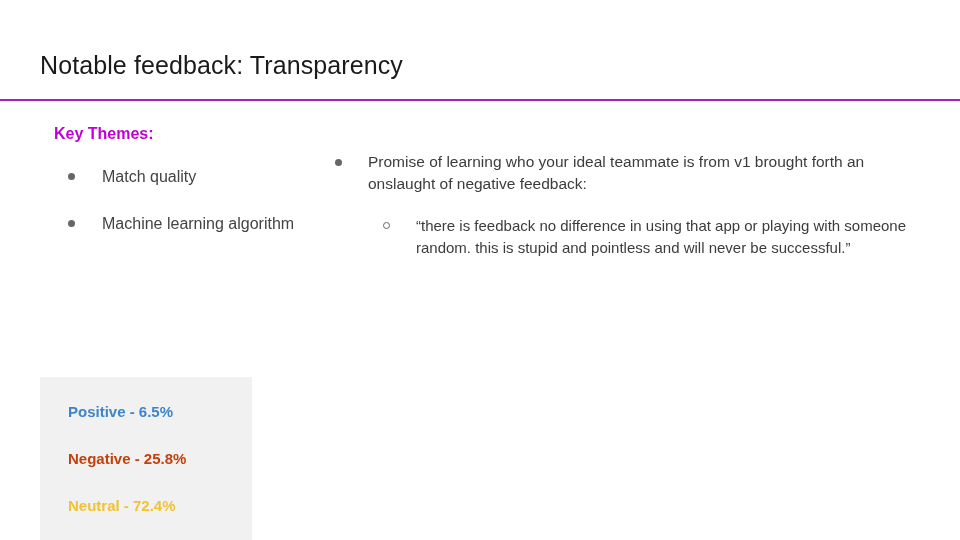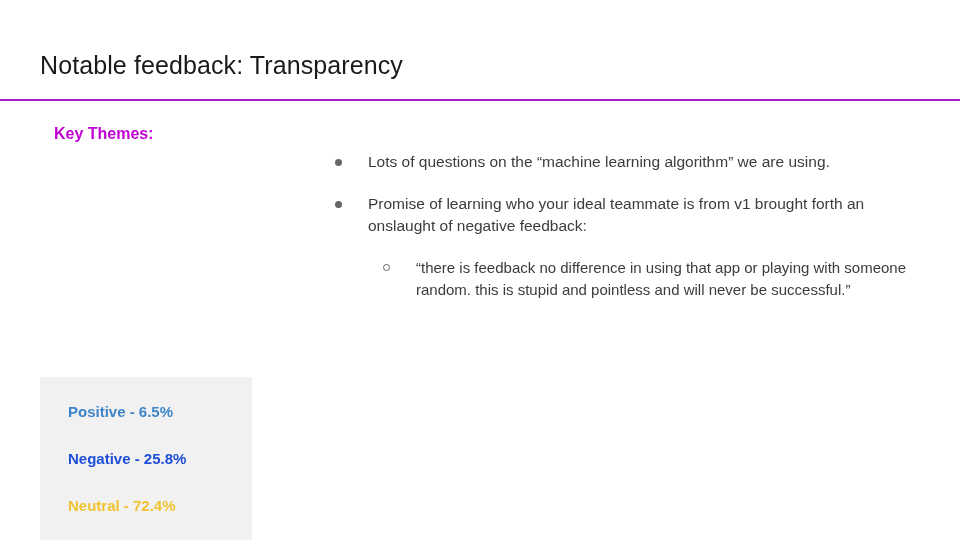--- a/index.html
+++ b/index.html
@@ -143,33 +143,39 @@
 </head>
 <body>
 
 <div class="slide">
 
   <div class="slide-title">Notable feedback: Transparency</div>
   <div class="title-rule"></div>
 
   <div class="left-col">
     <div class="key-themes-heading">Key Themes:</div>
+    <ul class="bullet-list">
+      <li class="bullet-item">
+        <span class="dot"></span>
+        <span>Match quality</span>
+      </li>
+      <li class="bullet-item">
+        <span class="dot"></span>
+        <span>Machine learning algorithm</span>
+      </li>
+    </ul>
   </div>
 
   <div class="stats-box">
     <div class="stat-line stat-positive" style="color:#3d85c8">Positive - 6.5%</div>
-    <div class="stat-line stat-negative" style="color:#1d4ed8">Negative - 25.8%</div>
+    <div class="stat-line stat-negative" style="color:#c2410c">Negative - 25.8%</div>
     <div class="stat-line stat-neutral" style="color:#f1c232">Neutral - 72.4%</div>
   </div>
 
   <div class="right-col">
-    <div class="r-item">
-      <span class="dot"></span>
-      <span>Lots of questions on the “machine learning algorithm” we are using.</span>
-    </div>
     <div class="r-item">
       <span class="dot"></span>
       <span>Promise of learning who your ideal teammate is from v1 brought forth an onslaught of negative feedback:</span>
       <div class="r-sub">
         <span class="circle"></span>
         <span>“there is feedback no difference in using that app or playing with someone random. this is stupid and pointless and will never be successful.”</span>
       </div>
     </div>
   </div>
 

